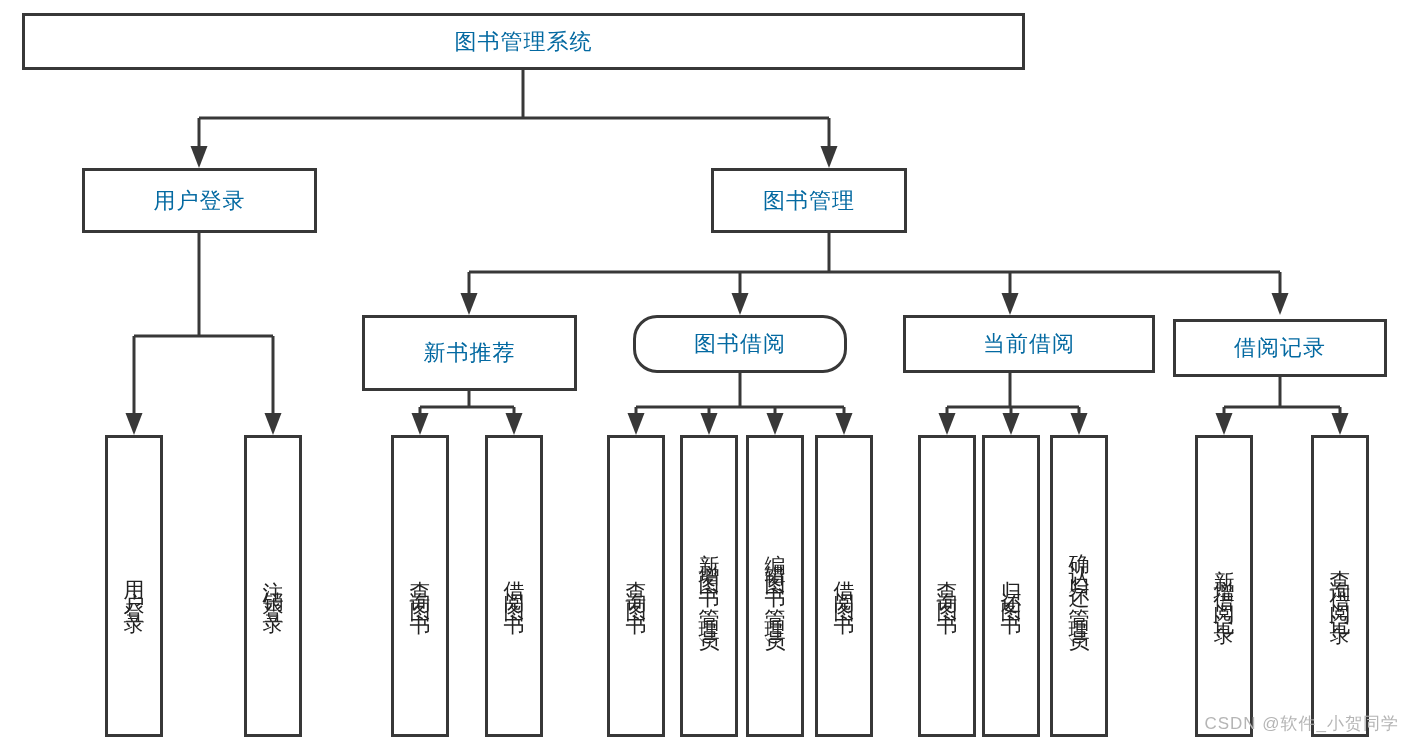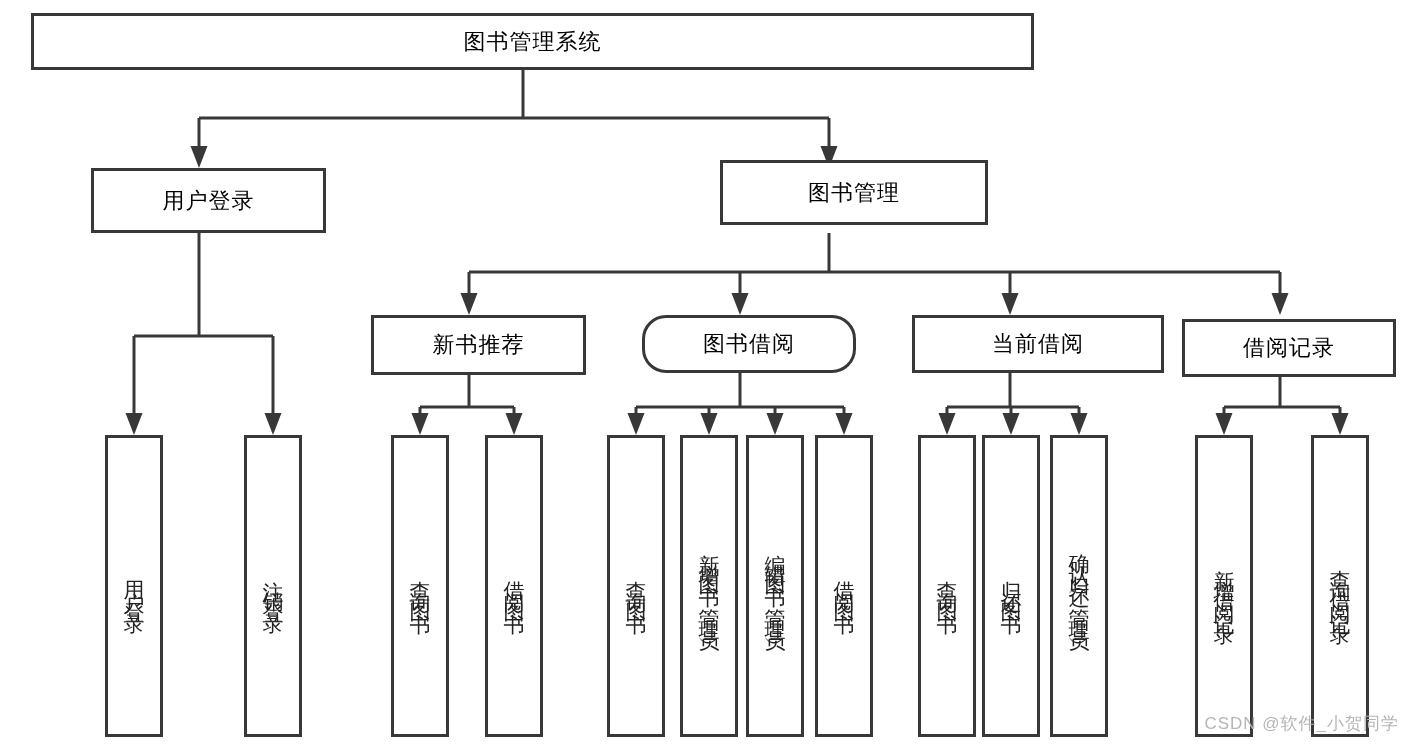--- a/index.html
+++ b/index.html
@@ -19,24 +19,23 @@
   }
   .h-node {
     position: absolute;
     box-sizing: border-box;
     background: #ffffff;
     border: 3px solid #383838;
     display: flex;
     align-items: center;
     justify-content: center;
     font-size: 22px;
-    color: #000000;
+    color: #0369a1;
     z-index: 2;
     letter-spacing: 1px;
-    margin-left: 9px;
   }
   .v-node {
     position: absolute;
     box-sizing: border-box;
     background: #ffffff;
     border: 3px solid #383838;
     width: 58px;
     height: 302px;
     top: 435px;
     writing-mode: vertical-rl;
@@ -116,23 +115,23 @@
       <polygon points="938.5,413 955.5,413 947,435" fill="#383838"></polygon>
       <polygon points="1002.5,413 1019.5,413 1011,435" fill="#383838"></polygon>
       <polygon points="1070.5,413 1087.5,413 1079,435" fill="#383838"></polygon>
       <polygon points="1215.5,413 1232.5,413 1224,435" fill="#383838"></polygon>
       <polygon points="1331.5,413 1348.5,413 1340,435" fill="#383838"></polygon>
     </svg>
 
   <div class="h-node" style="left:22px; top:13px; width:1003px; height:57px;">图书管理系统</div>
 
   <div class="h-node" style="left:82px; top:168px; width:235px; height:65px;">用户登录</div>
-  <div class="h-node" style="left:711px; top:160px; width:268px; height:65px;">图书管理</div>
+  <div class="h-node" style="left:711px; top:168px; width:196px; height:65px;">图书管理</div>
 
-  <div class="h-node" style="left:362px; top:315px; width:215px; height:60px;">新书推荐</div>
+  <div class="h-node" style="left:362px; top:315px; width:215px; height:76px;">新书推荐</div>
   <div class="h-node" style="left:633px; top:315px; width:214px; height:58px;border-radius:24px;">图书借阅</div>
   <div class="h-node" style="left:903px; top:315px; width:252px; height:58px;">当前借阅</div>
   <div class="h-node" style="left:1173px; top:319px; width:214px; height:58px;">借阅记录</div>
 
   <div class="v-node" style="left:105px;">用户登录</div>
   <div class="v-node" style="left:244px;">注销登录</div>
 
   <div class="v-node" style="left:391px;">查询图书</div>
   <div class="v-node" style="left:485px;">借阅图书</div>
 

